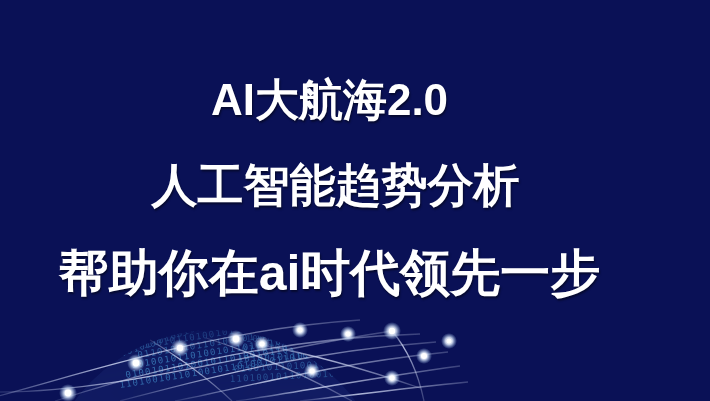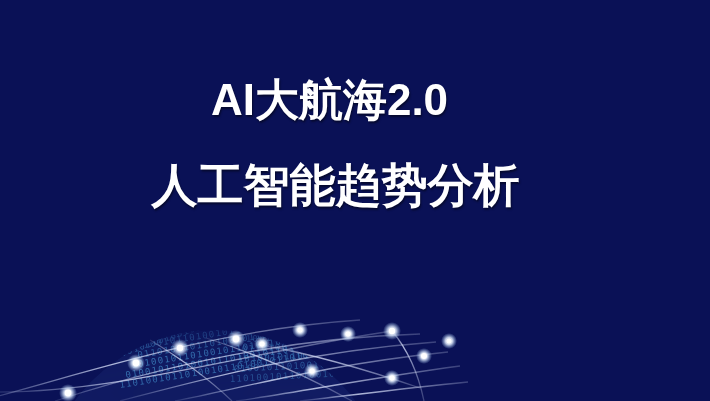--- a/index.html
+++ b/index.html
@@ -178,15 +178,16 @@
           <circle cx="449" cy="341" r="2.6" opacity="0.85"></circle>
           <circle cx="392" cy="378" r="2.8"></circle>
         </g>
       </g>
     </svg>
   </div>
 
   <div id="headline">
     <div class="hl hl-1">AI大航海2.0</div>
     <div class="hl hl-2">人工智能趋势分析</div>
+    <div class="hl hl-3">帮助你在ai时代领先一步</div>
   </div>
 
 </div>
 
 </body></html>

